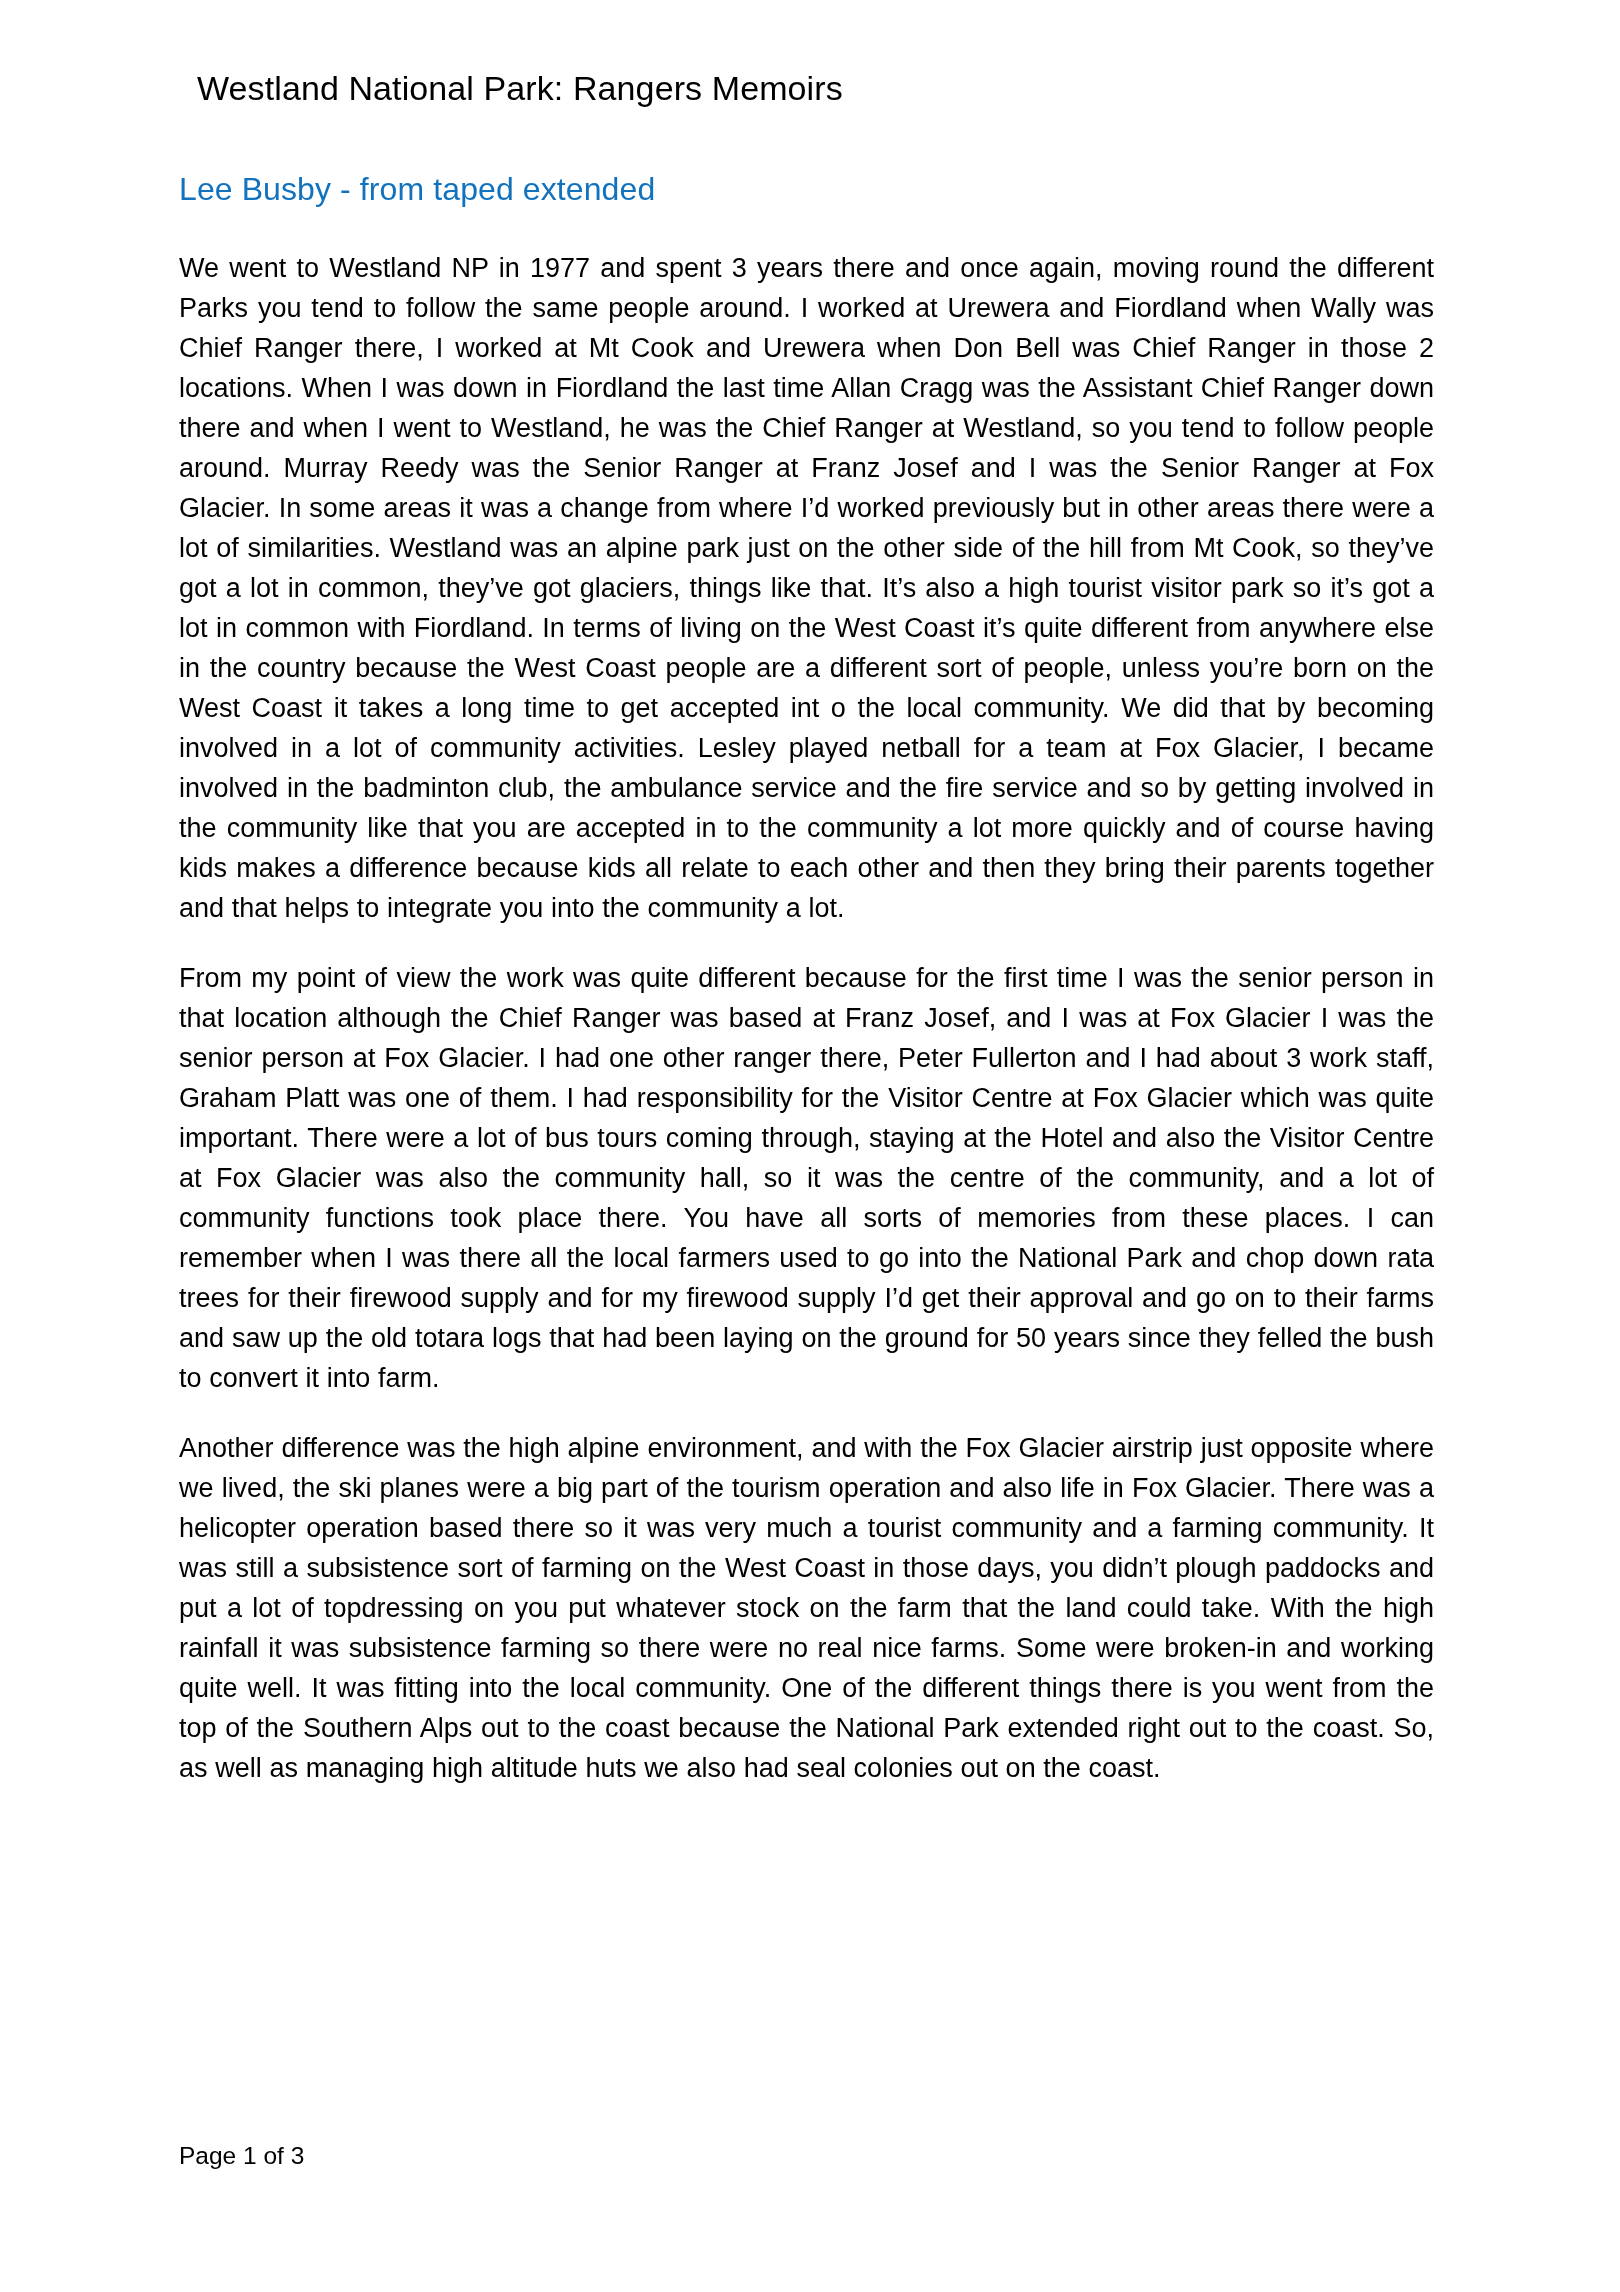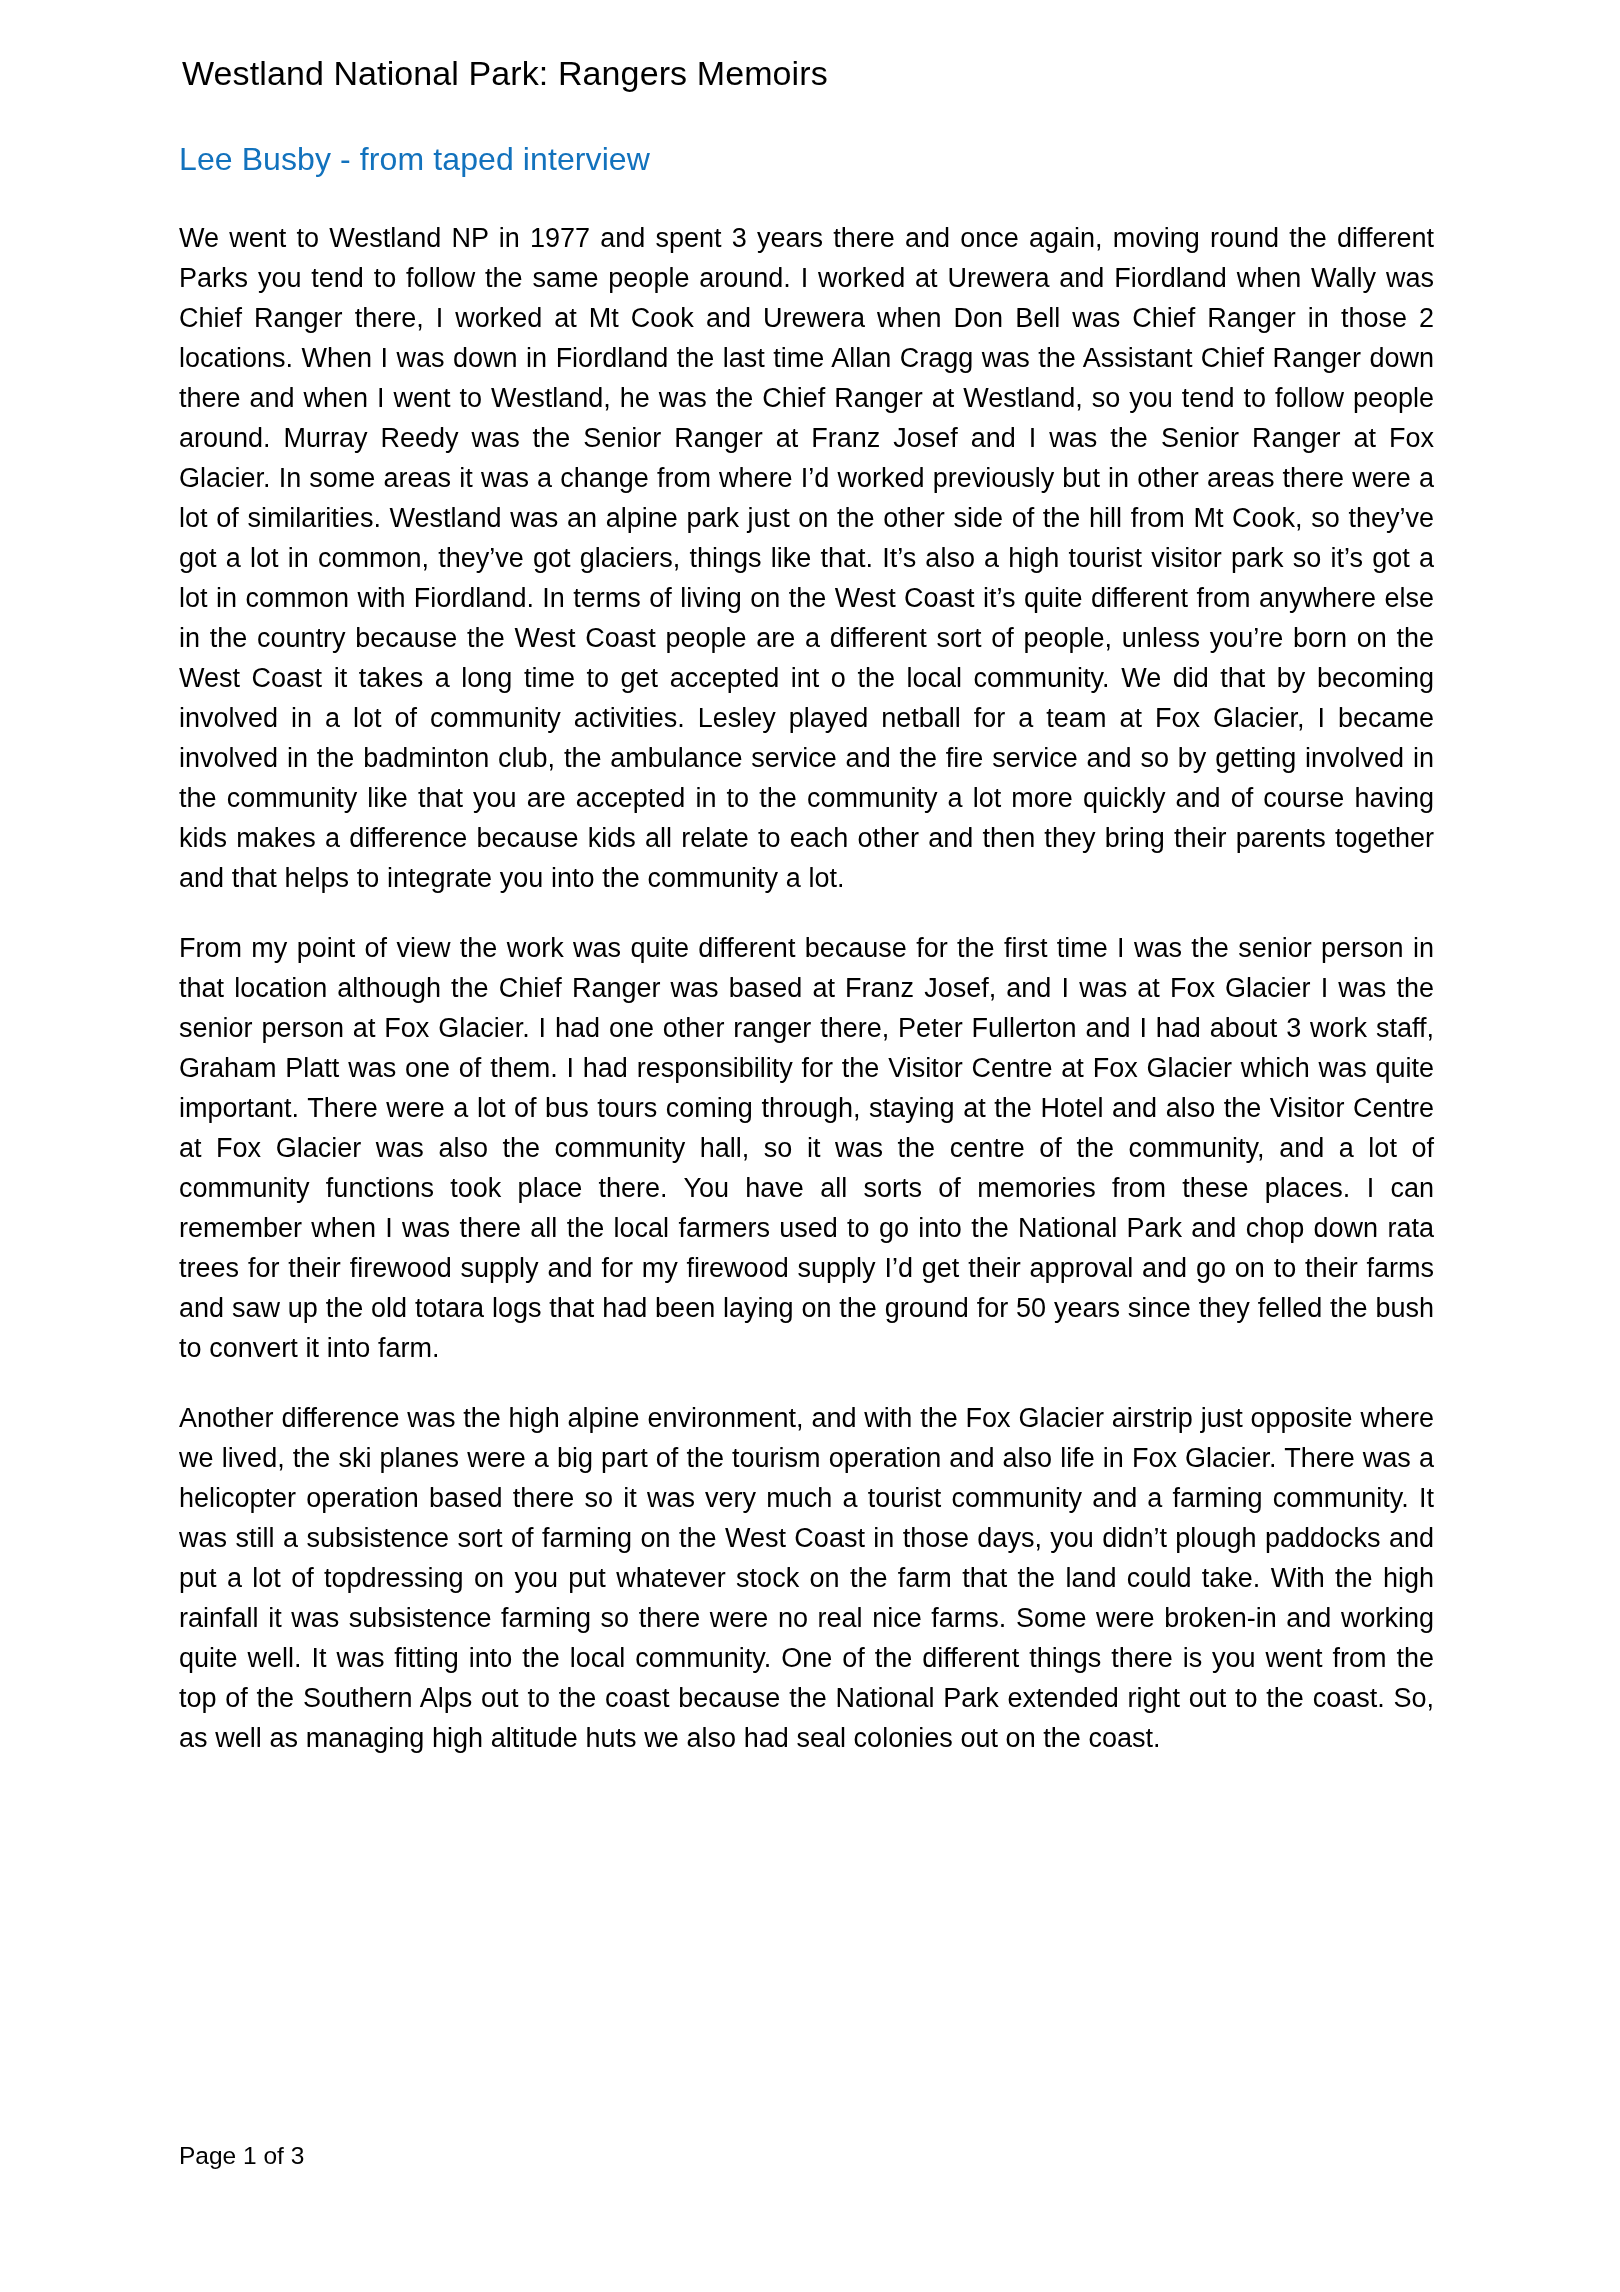--- a/index.html
+++ b/index.html
@@ -26,21 +26,21 @@
     position: absolute;
     left: 179px;
     top: 0;
     width: 1271px;
   }
   .doc-title {
     font-size: 34px;
     line-height: 1.25;
     font-weight: normal;
     color: #000000;
-    margin: 3px;
+    margin: 18px;
     padding-top: 49px;
     letter-spacing: 0.1px;
   }
   .section-heading {
     font-size: 32px;
     line-height: 1.25;
     font-weight: normal;
     color: #1272BD;
     margin: 0;
     padding-top: 41px;
@@ -75,21 +75,21 @@
 </style>
 </head>
 <body>
 
 <div class="page">
 
   <div class="content">
 
     <h1 class="doc-title">Westland National Park: Rangers Memoirs</h1>
 
-    <h2 class="section-heading">Lee Busby - from taped interview</h2>
+    <h2 class="section-heading">Lee Busby - from taped extended</h2>
 
     <div class="body-block">
       <p class="para">We went to Westland NP in 1977 and spent 3 years there and once again, moving round the different Parks you tend to follow the same people around. I worked at Urewera and  Fiordland when Wally was Chief Ranger there, I worked at Mt Cook and Urewera when Don Bell was Chief Ranger in those 2 locations. When I was down in Fiordland the last time Allan  Cragg was the Assistant Chief Ranger down there and when I went to Westland, he was the Chief Ranger at Westland, so you tend to follow people around. Murray Reedy was the Senior Ranger at Franz Josef and I was the Senior Ranger at Fox Glacier. In some areas it was a change from where I’d worked previously but in other areas there were a lot of similarities. Westland was an alpine park just on the other side of the hill from Mt Cook, so they’ve got a lot in common, they’ve got glaciers, things like that. It’s also a high tourist visitor park so it’s got a lot in common with Fiordland. In terms of living on the West Coast it’s quite different from anywhere else in the country because the West Coast people are a different sort of people, unless you’re born on the West Coast it takes a long time to get accepted int o  the local community. We did that by becoming involved in a lot of community activities. Lesley played netball for a team at Fox Glacier, I became involved in  the badminton club, the ambulance service and the fire service and so by getting involved in  the community like that you are accepted in to the community a lot more quickly and of course having kids makes a difference because kids all relate to each other and then they bring their parents together and that helps to integrate you into the community a lot.</p>
       <p class="para">From my point of view the work was quite different because for the first time I was the  senior person in that location although the Chief Ranger was based at Franz Josef, and I was  at Fox Glacier I was the senior person at Fox Glacier. I had one other ranger there, Peter  Fullerton and I had about 3 work staff, Graham Platt was one of them. I had responsibility for the Visitor Centre at Fox Glacier which was quite important. There were a lot of bus tours coming through, staying at the Hotel and also the Visitor Centre at Fox Glacier was also the community hall, so it was the centre of the community, and a lot of community functions took place there. You have all sorts of memories from these places. I can remember when I was there all the local farmers used to go into the National Park and chop  down rata trees for their firewood supply and for my firewood supply I’d get their approval  and go on to their farms and saw up the old totara logs that had been laying on the ground for 50 years since they felled the bush to convert it into farm.</p>
       <p class="para">Another difference was the high alpine environment, and with the Fox Glacier airstrip just  opposite where we lived, the ski planes were a big part of the tourism operation and also life  in Fox Glacier. There was a helicopter operation based there so it was very much a tourist  community and a farming community. It was still a subsistence sort of farming on the West Coast in those days, you didn’t plough paddocks and put a lot of topdressing on you put whatever stock on the  farm that the land could take. With the high rainfall it was  subsistence farming so there were no real nice farms. Some were broken-in and working  quite well. It was fitting into the local community. One of the different things there is you  went from the top of the Southern Alps out to the coast because the National Park extended  right out to the coast. So, as well as managing high altitude huts we also had seal colonies  out on the coast.</p>
     </div>
 
   </div>
 
   <div class="page-footer">Page 1 of 3</div>

